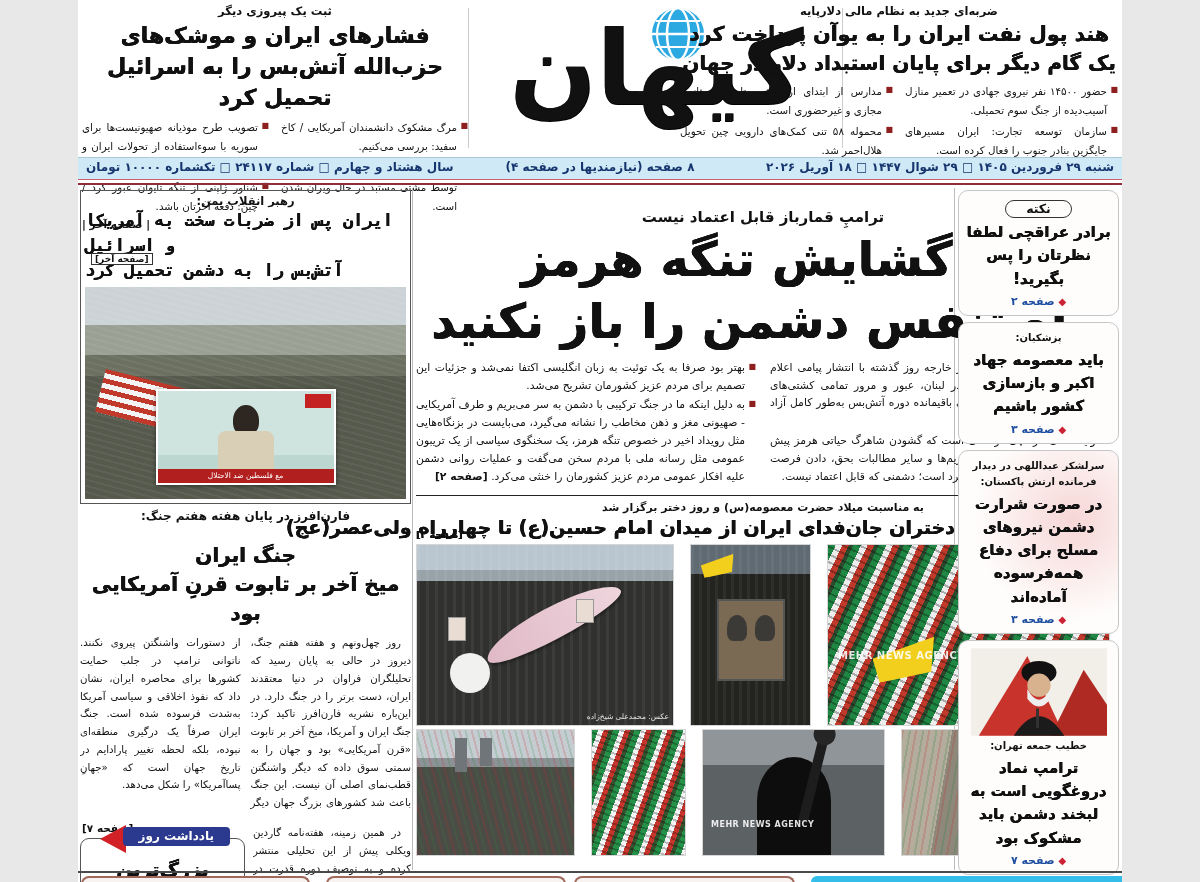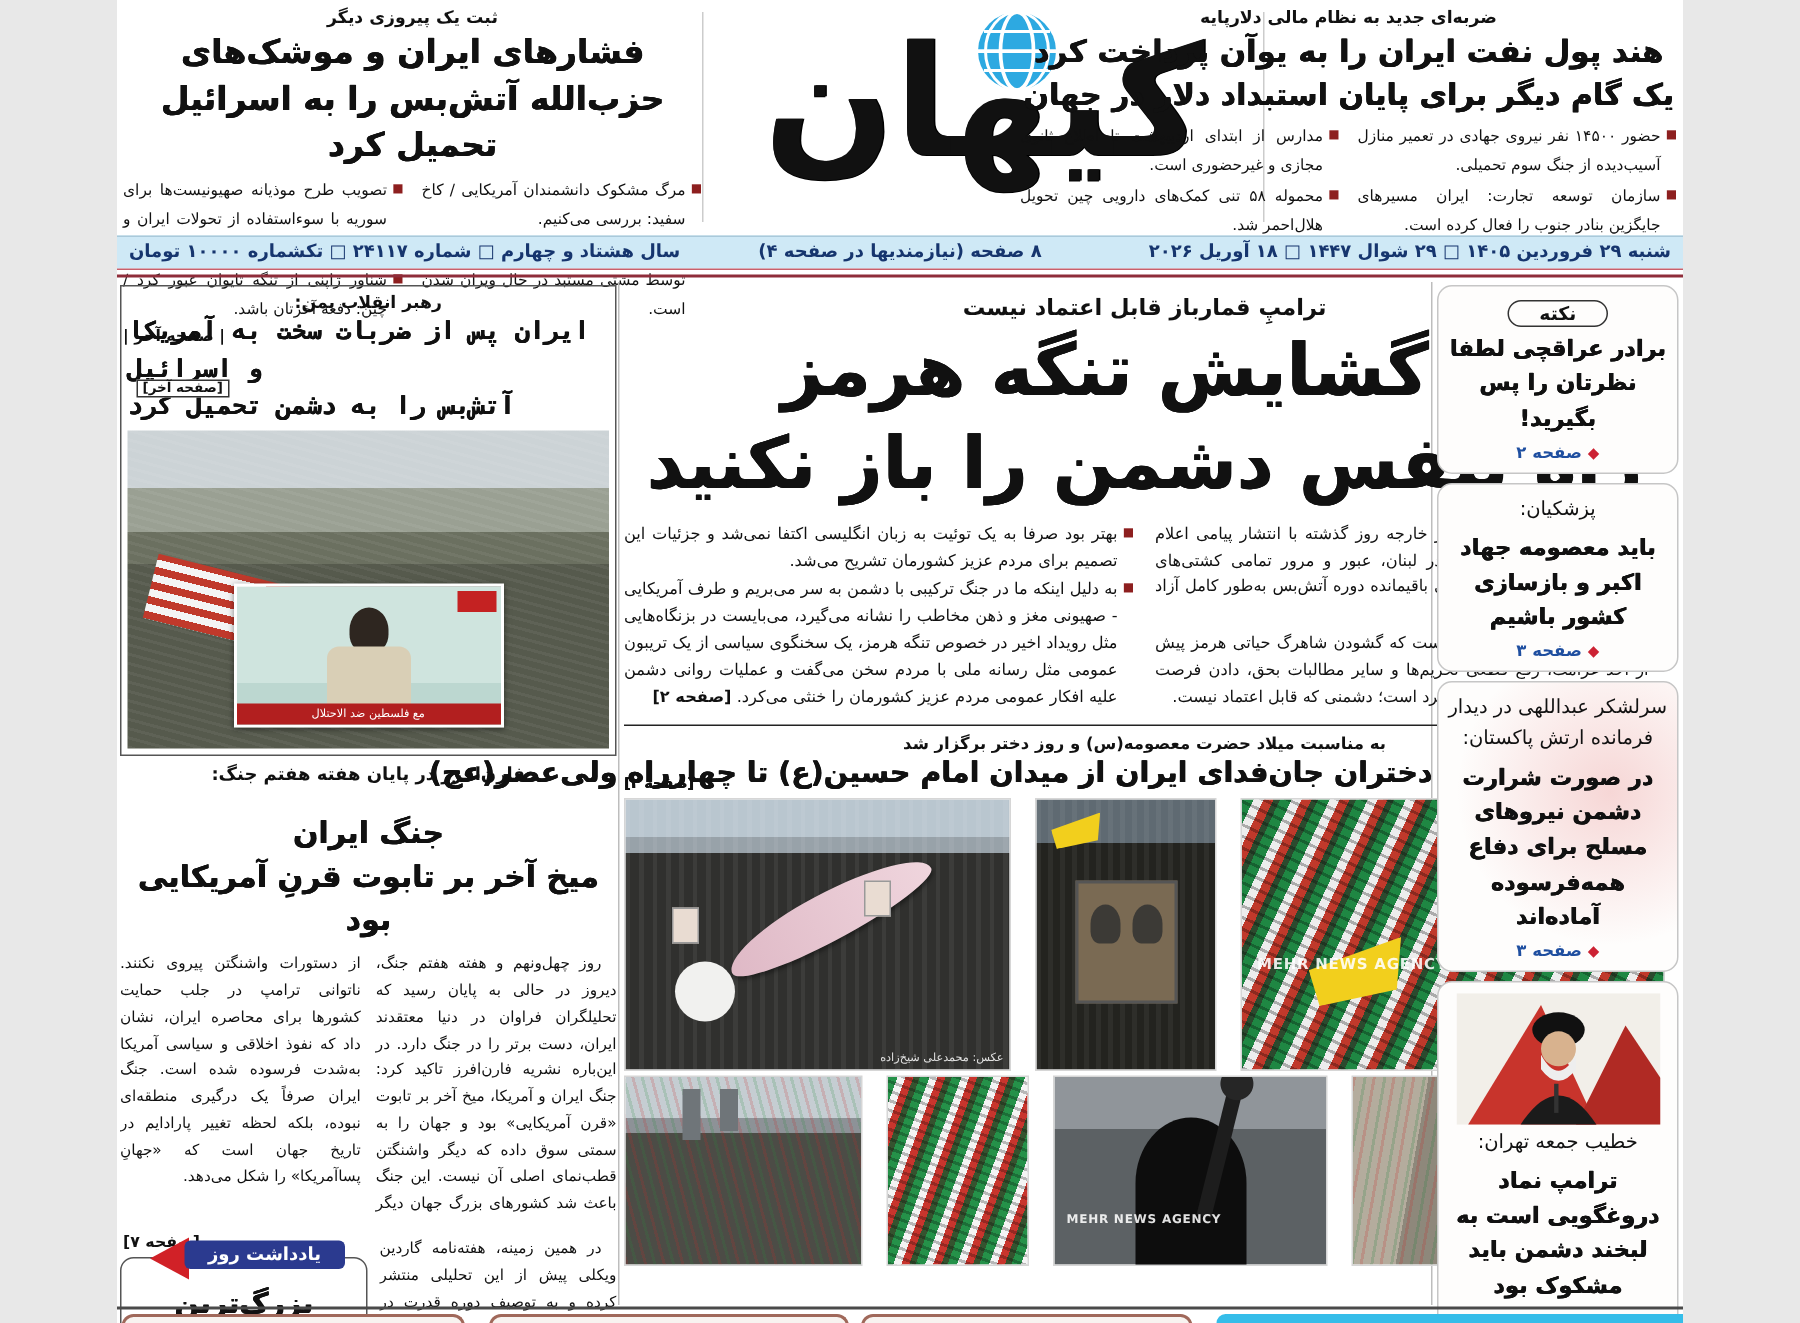--- a/index.html
+++ b/index.html
@@ -26,21 +26,21 @@
   
   .dateband{position:absolute;left:0;right:0;top:157px;height:21px;background:#cfe9f6;
             border-top:1px solid #aac9da;color:#16356e;font-size:12px;font-weight:bold;}
   .dateband .db-r{position:absolute;right:8px;top:2px;}
   .dateband .db-c{position:absolute;left:0;right:0;top:2px;text-align:center;}
   .dateband .db-l{position:absolute;left:8px;top:2px;}
   .redrule{position:absolute;left:0;right:0;top:179px;height:3px;border-top:1.5px solid #c9606c;border-bottom:2.5px solid #8f2d3a;}
   .vrule{position:absolute;top:188px;bottom:12px;width:1px;background:#bdbdbd;}
   
   .midcol{position:absolute;left:338px;width:694px;top:192px;}
-  .lead-k{font-size:15px;font-weight:bold;text-align:center;margin-top:4px;}
+  .lead-k{font-size:15px;font-weight:bold;text-align:center;margin-top:16px;}
   .lead-h{font-size:48px;line-height:1.3;text-align:center;margin:2px 0 6px;}
   .lead-bullets{display:flex;gap:14px;min-height:112px;margin-top:6px;}
   .lead-bullets>div{flex:1;}
   .lead-bullets .brief{font-size:10.8px;line-height:1.65;}
   .lead-bullets .pg{font-weight:bold;}
   .midhr{border:none;border-top:1.5px solid #222;margin:8px 0 5px;}
   .rally-k{font-size:11px;font-weight:bold;text-align:center;}
   .rally-h{position:relative;font-size:19px;text-align:center;margin:2px 0 6px;white-space:nowrap;}
   .rally-h .ptag{position:absolute;left:0;bottom:-2px;font-size:9.5px;font-weight:bold;}
   .grid{display:flex;gap:16px;}
@@ -109,21 +109,21 @@
   .notewrap{flex:1;position:relative;padding-top:14px;}
   .fa-pg{position:absolute;top:-2px;left:2px;font-size:10.5px;font-weight:bold;}
   .notebox{border:1.5px solid #555;border-radius:9px;height:96px;position:relative;background:#fff;padding-top:14px;box-sizing:content-box;}
   .notelabel{position:absolute;top:-12px;right:14px;background:#2b3a8f;color:#fff;font-size:12px;font-weight:bold;
              padding:2px 16px 3px;border-radius:4px;}
   .notearrow{position:absolute;top:-14px;right:118px;width:0;height:0;border-top:14px solid transparent;border-bottom:14px solid transparent;border-right:26px solid #d12127;}
   .notebox h3{font-size:19px;text-align:center;margin:2px 8px;line-height:1.5;}
   
   .sidebar{position:absolute;right:3px;top:190px;width:161px;display:flex;flex-direction:column;gap:6px;}
   .sbox{border:1px solid #c6c6c6;border-radius:10px;background:#fefdfc;text-align:center;padding:7px 5px;box-sizing:border-box;}
-  .sbox .sk{font-size:13px;font-weight:normal;line-height:1.6;}
+  .sbox .sk{font-size:10px;font-weight:bold;line-height:1.6;}
   .sbox h3{font-size:15px;margin:3px 0 4px;line-height:1.55;}
   .pgref{font-size:11px;font-weight:bold;color:#1f4fa0;}
   .pgref .dm{color:#cc2233;font-size:10px;}
   .pill{display:inline-block;border:1.5px solid #333;border-radius:14px;padding:0 20px 1px;font-size:12.5px;font-weight:bold;}
   .sbox.wm-red{background:#fefdfc radial-gradient(circle at 72% 38%,rgba(215,60,60,.20),transparent 62%);}
   .clericph{width:136px;height:88px;margin:0 auto 2px;display:block;}
   
   .cutline{position:absolute;left:0;right:0;top:871px;height:2px;background:#4a4a4a;}
   .cutbox{position:absolute;top:876px;height:6px;border:2px solid #a0685a;border-bottom:none;border-radius:9px 9px 0 0;background:#f8f3f0;}
   .cutcyan{position:absolute;top:876px;left:733px;width:395px;height:6px;background:#35bde9;border-radius:9px 9px 0 0;}

